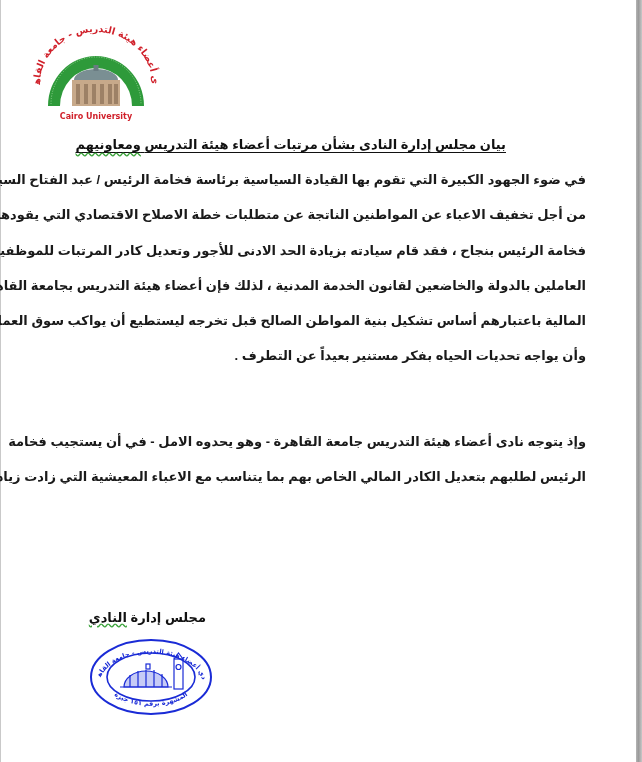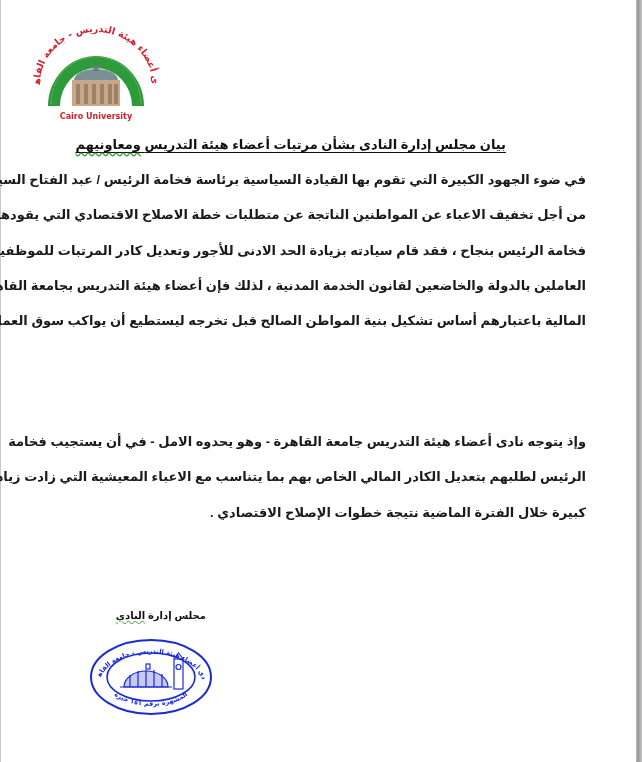--- a/index.html
+++ b/index.html
@@ -37,21 +37,21 @@
     .body-text .line {
       display: block; height: 35.3px; line-height: 20px; white-space: nowrap;
       text-align: justify; text-align-last: justify;
     }
     .body-text .line.last { text-align-last: right; }
     #para1 { top: 170px; }
     #para2 { top: 432px; }
     .signature {
       position: absolute; top: 610px; left: 85px; width: 120px;
       direction: rtl; text-align: right;
-      font-size: 10px; font-weight: bold; color: #111; white-space: nowrap;
+      font-size: 13px; font-weight: bold; color: #111; white-space: nowrap;
     }
     .signature .spell {
       text-decoration-line: underline; text-decoration-style: wavy; text-decoration-color: #3aa23a;
     }
     .stamp { position: absolute; left: 85px; top: 637px; width: 130px; height: 80px; }
   </style>
 </head>
 <body>
 
 <div class="page">
@@ -85,26 +85,26 @@
     <span>بيان مجلس إدارة النادى بشأن مرتبات أعضاء هيئة التدريس</span>
     <span class="spell">ومعاونيهم</span>
   </div>
 
   <div class="body-text" id="para1">
     <span class="line">في ضوء الجهود الكبيرة التي تقوم بها القيادة السياسية برئاسة فخامة الرئيس / عبد الفتاح السيسي</span>
     <span class="line">من أجل تخفيف الاعباء عن المواطنين الناتجة عن متطلبات خطة الاصلاح الاقتصادي التي يقودها</span>
     <span class="line">فخامة الرئيس بنجاح ، فقد قام سيادته بزيادة الحد الادنى للأجور وتعديل كادر المرتبات للموظفين</span>
     <span class="line">العاملين بالدولة والخاضعين لقانون الخدمة المدنية ، لذلك فإن أعضاء هيئة التدريس بجامعة القاهرة</span>
     <span class="line">المالية باعتبارهم أساس تشكيل بنية المواطن الصالح قبل تخرجه ليستطيع أن يواكب سوق العمل</span>
+    <span class="line last">وأن يواجه تحديات الحياه بفكر مستنير بعيداً عن التطرف .</span>
   </div>
 
   <div class="body-text" id="para2">
     <span class="line">وإذ يتوجه نادى أعضاء هيئة التدريس جامعة القاهرة - وهو يحدوه الامل - في أن يستجيب فخامة</span>
     <span class="line">الرئيس لطلبهم بتعديل الكادر المالي الخاص بهم بما يتناسب مع الاعباء المعيشية التي زادت زيادة</span>
-    <span class="line last">كبيرة خلال الفترة الماضية نتيجة خطوات الإصلاح الاقتصادي .</span>
   </div>
 
   <div class="signature">
     <span>مجلس إدارة</span>
     <span class="spell">النادي</span>
   </div>
 
   <svg class="stamp" viewBox="0 0 130 80">
     <defs>
       <path id="stampTop" d="M 14 42 A 52 32 0 0 1 116 42"></path>

